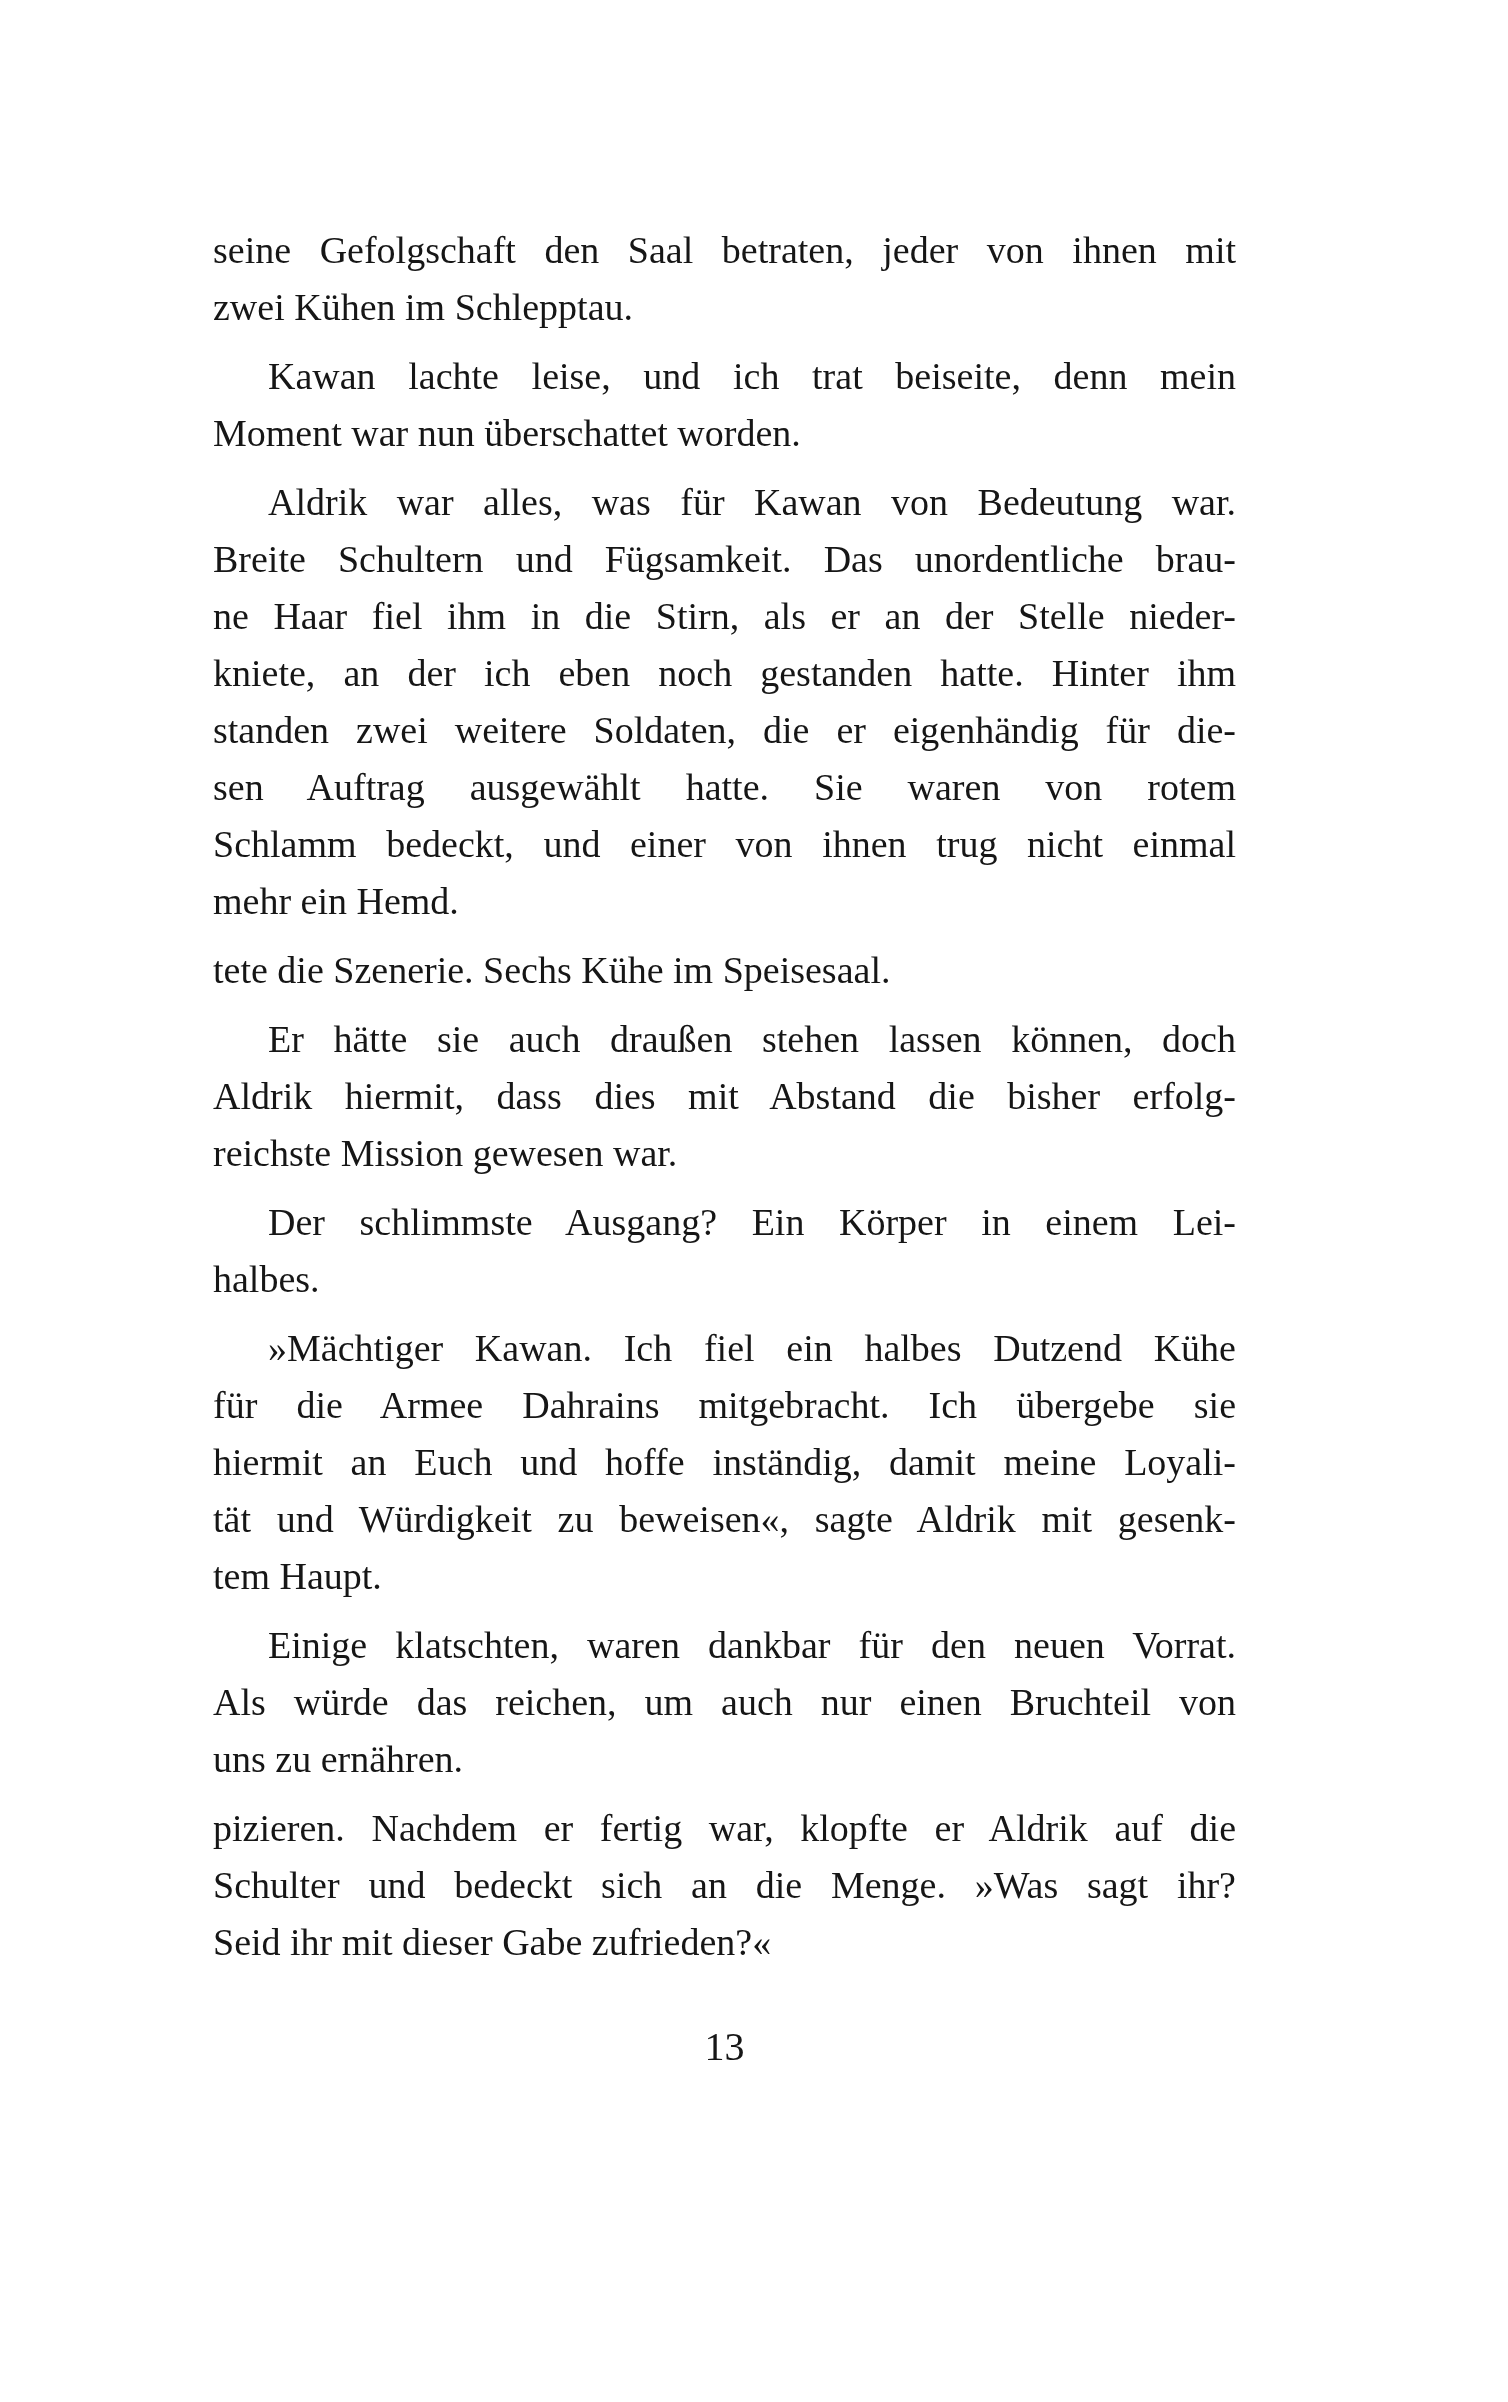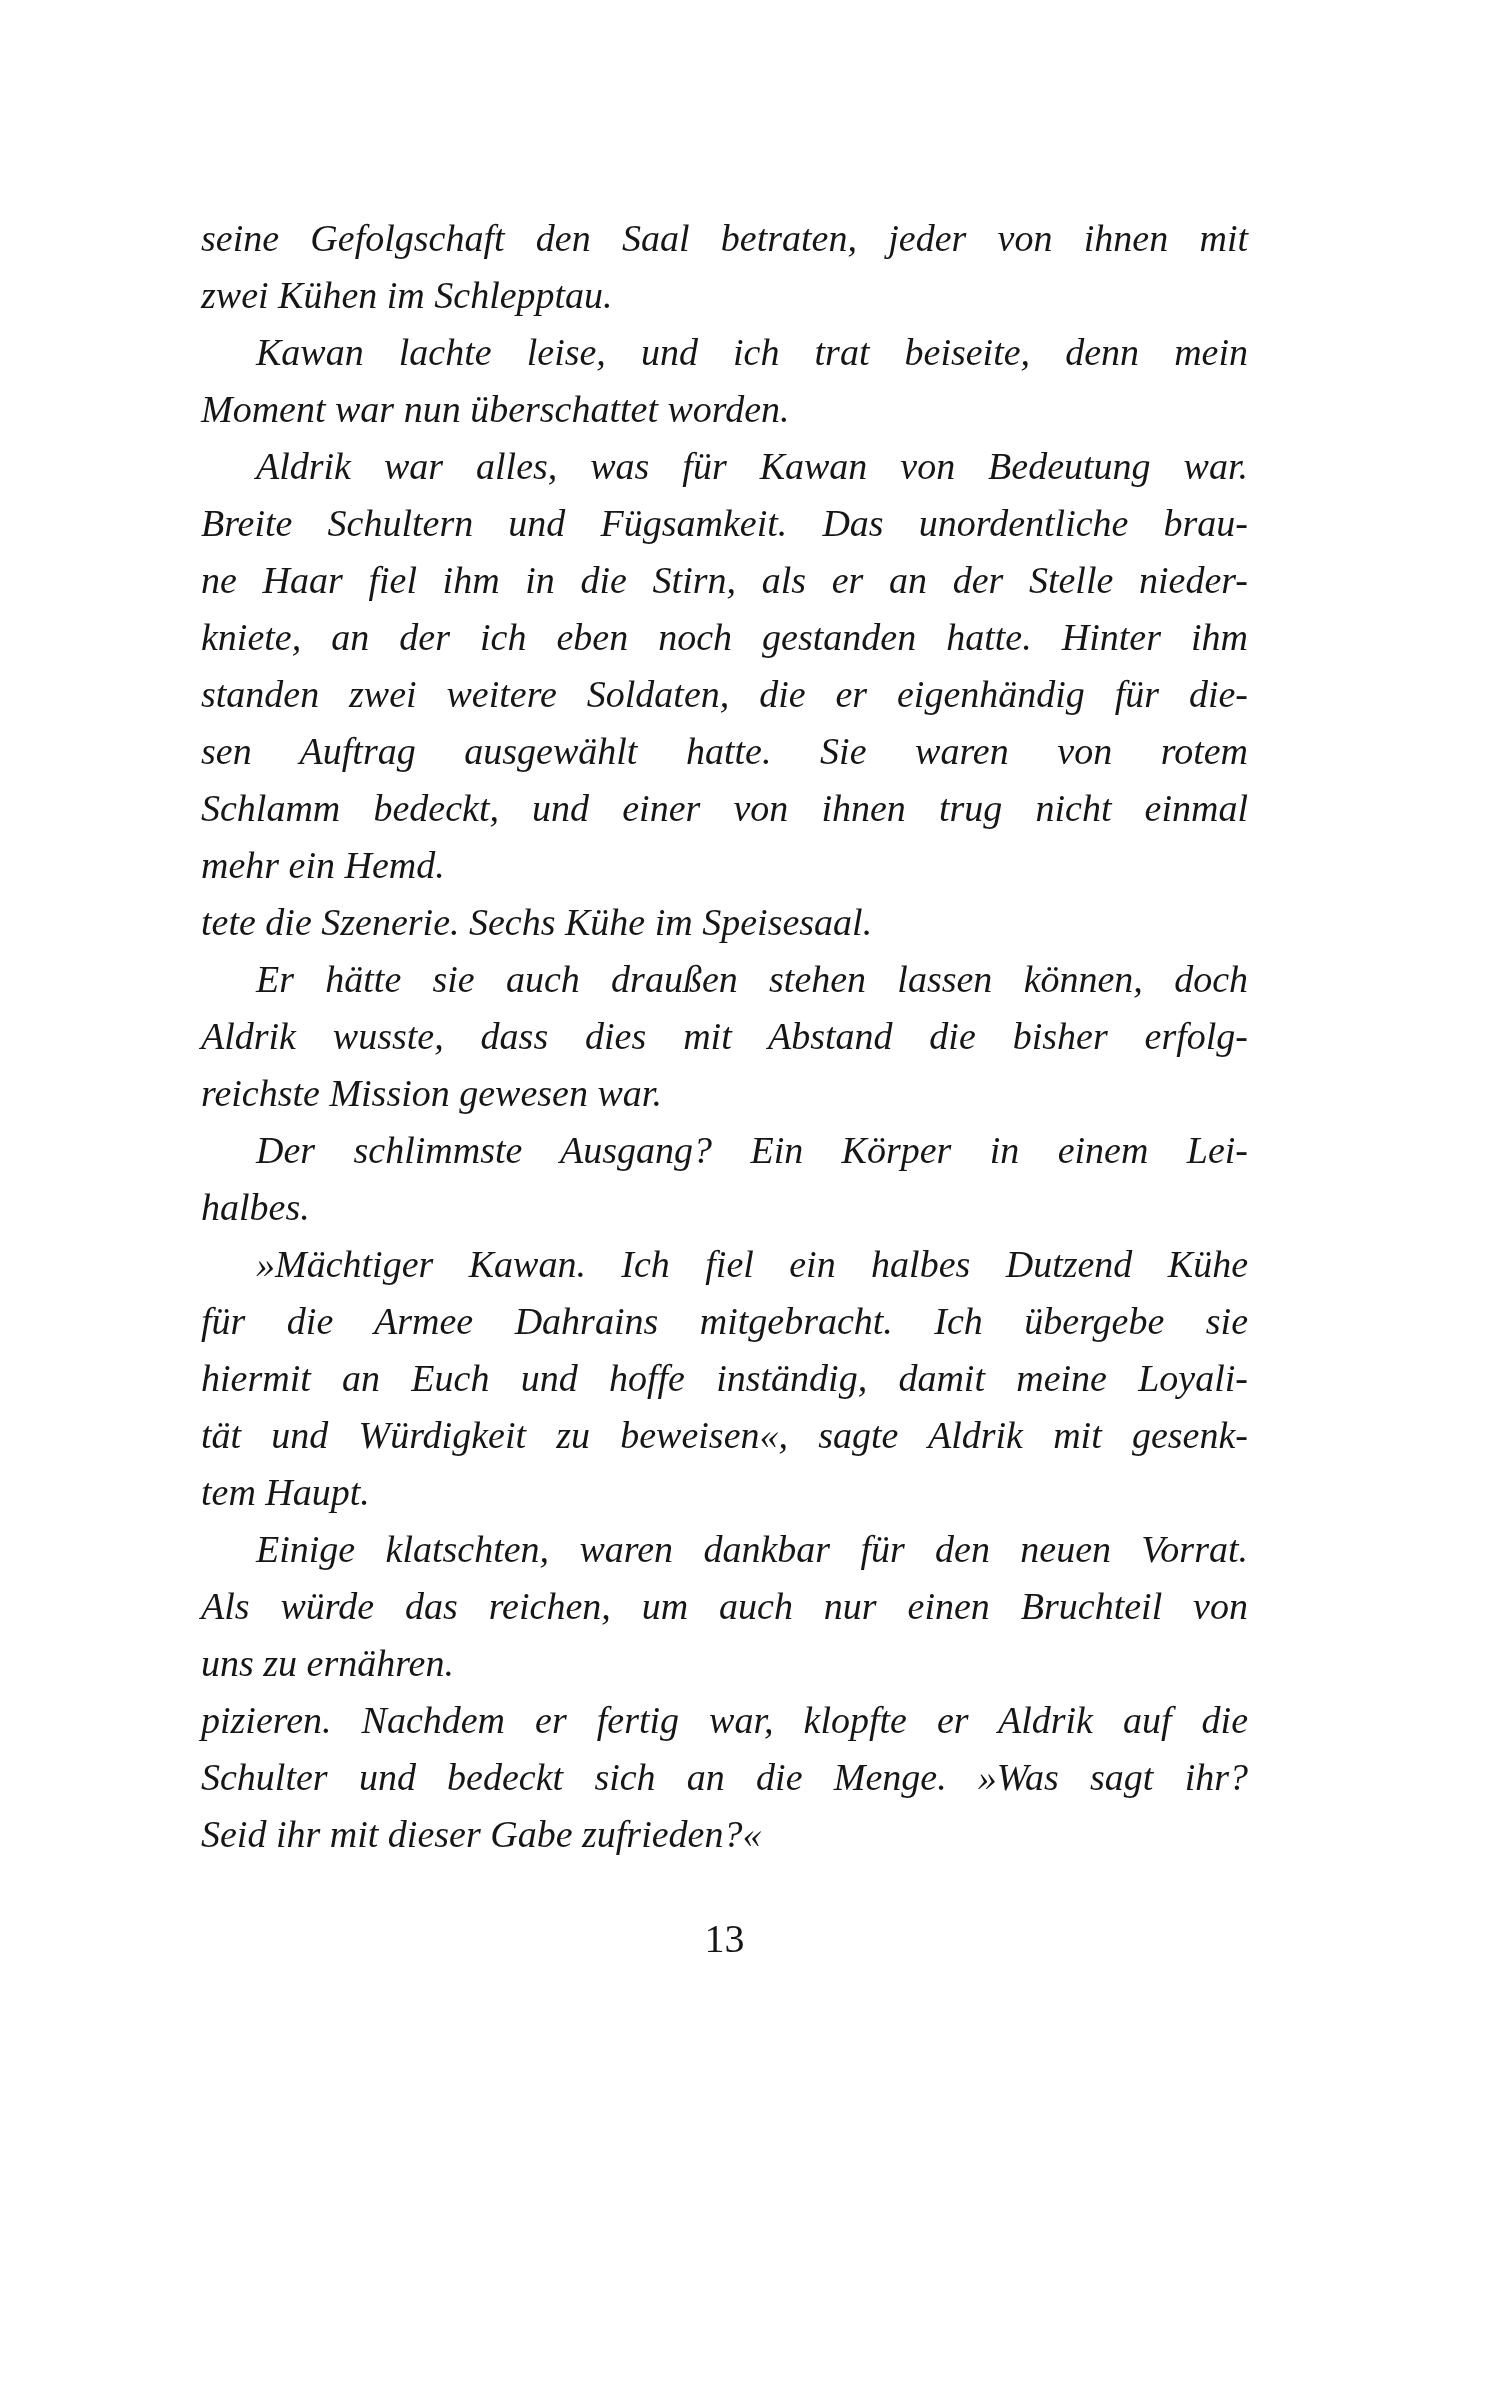--- a/index.html
+++ b/index.html
@@ -18,23 +18,22 @@
   }
   .text-block {
     position: absolute;
     left: 201px;
     top: 210px;
     width: 1047px;
     font-size: 38px;
     line-height: 57px;
   }
   .paragraph {
-    margin: 0;
+    margin: 12px;
     padding: 0;
-    font-style: italic;
   }
   .line {
     text-align: justify;
     white-space: normal;
   }
   .line.just {
     text-align-last: justify;
   }
   .line.last {
     text-align-last: left;
@@ -71,21 +70,21 @@
         <div class="line just">standen zwei weitere Soldaten, die er eigenhändig für die-</div>
         <div class="line just">sen Auftrag ausgewählt hatte. Sie waren von rotem</div>
         <div class="line just">Schlamm bedeckt, und einer von ihnen trug nicht einmal</div>
         <div class="line last">mehr ein Hemd.</div>
       </div>
       <div class="paragraph">
         <div class="line last">tete die Szenerie. Sechs Kühe im Speisesaal.</div>
       </div>
       <div class="paragraph">
         <div class="line just indent">Er hätte sie auch draußen stehen lassen können, doch</div>
-        <div class="line just">Aldrik wusste, dass dies mit Abstand die bisher erfolg-</div>
+        <div class="line just">Aldrik hiermit, dass dies mit Abstand die bisher erfolg-</div>
         <div class="line last">reichste Mission gewesen war.</div>
       </div>
       <div class="paragraph">
         <div class="line just indent">Der schlimmste Ausgang? Ein Körper in einem Lei-</div>
         <div class="line last">halbes.</div>
       </div>
       <div class="paragraph">
         <div class="line just indent">»Mächtiger Kawan. Ich fiel ein halbes Dutzend Kühe</div>
         <div class="line just">für die Armee Dahrains mitgebracht. Ich übergebe sie</div>
         <div class="line just">hiermit an Euch und hoffe inständig, damit meine Loyali-</div>

